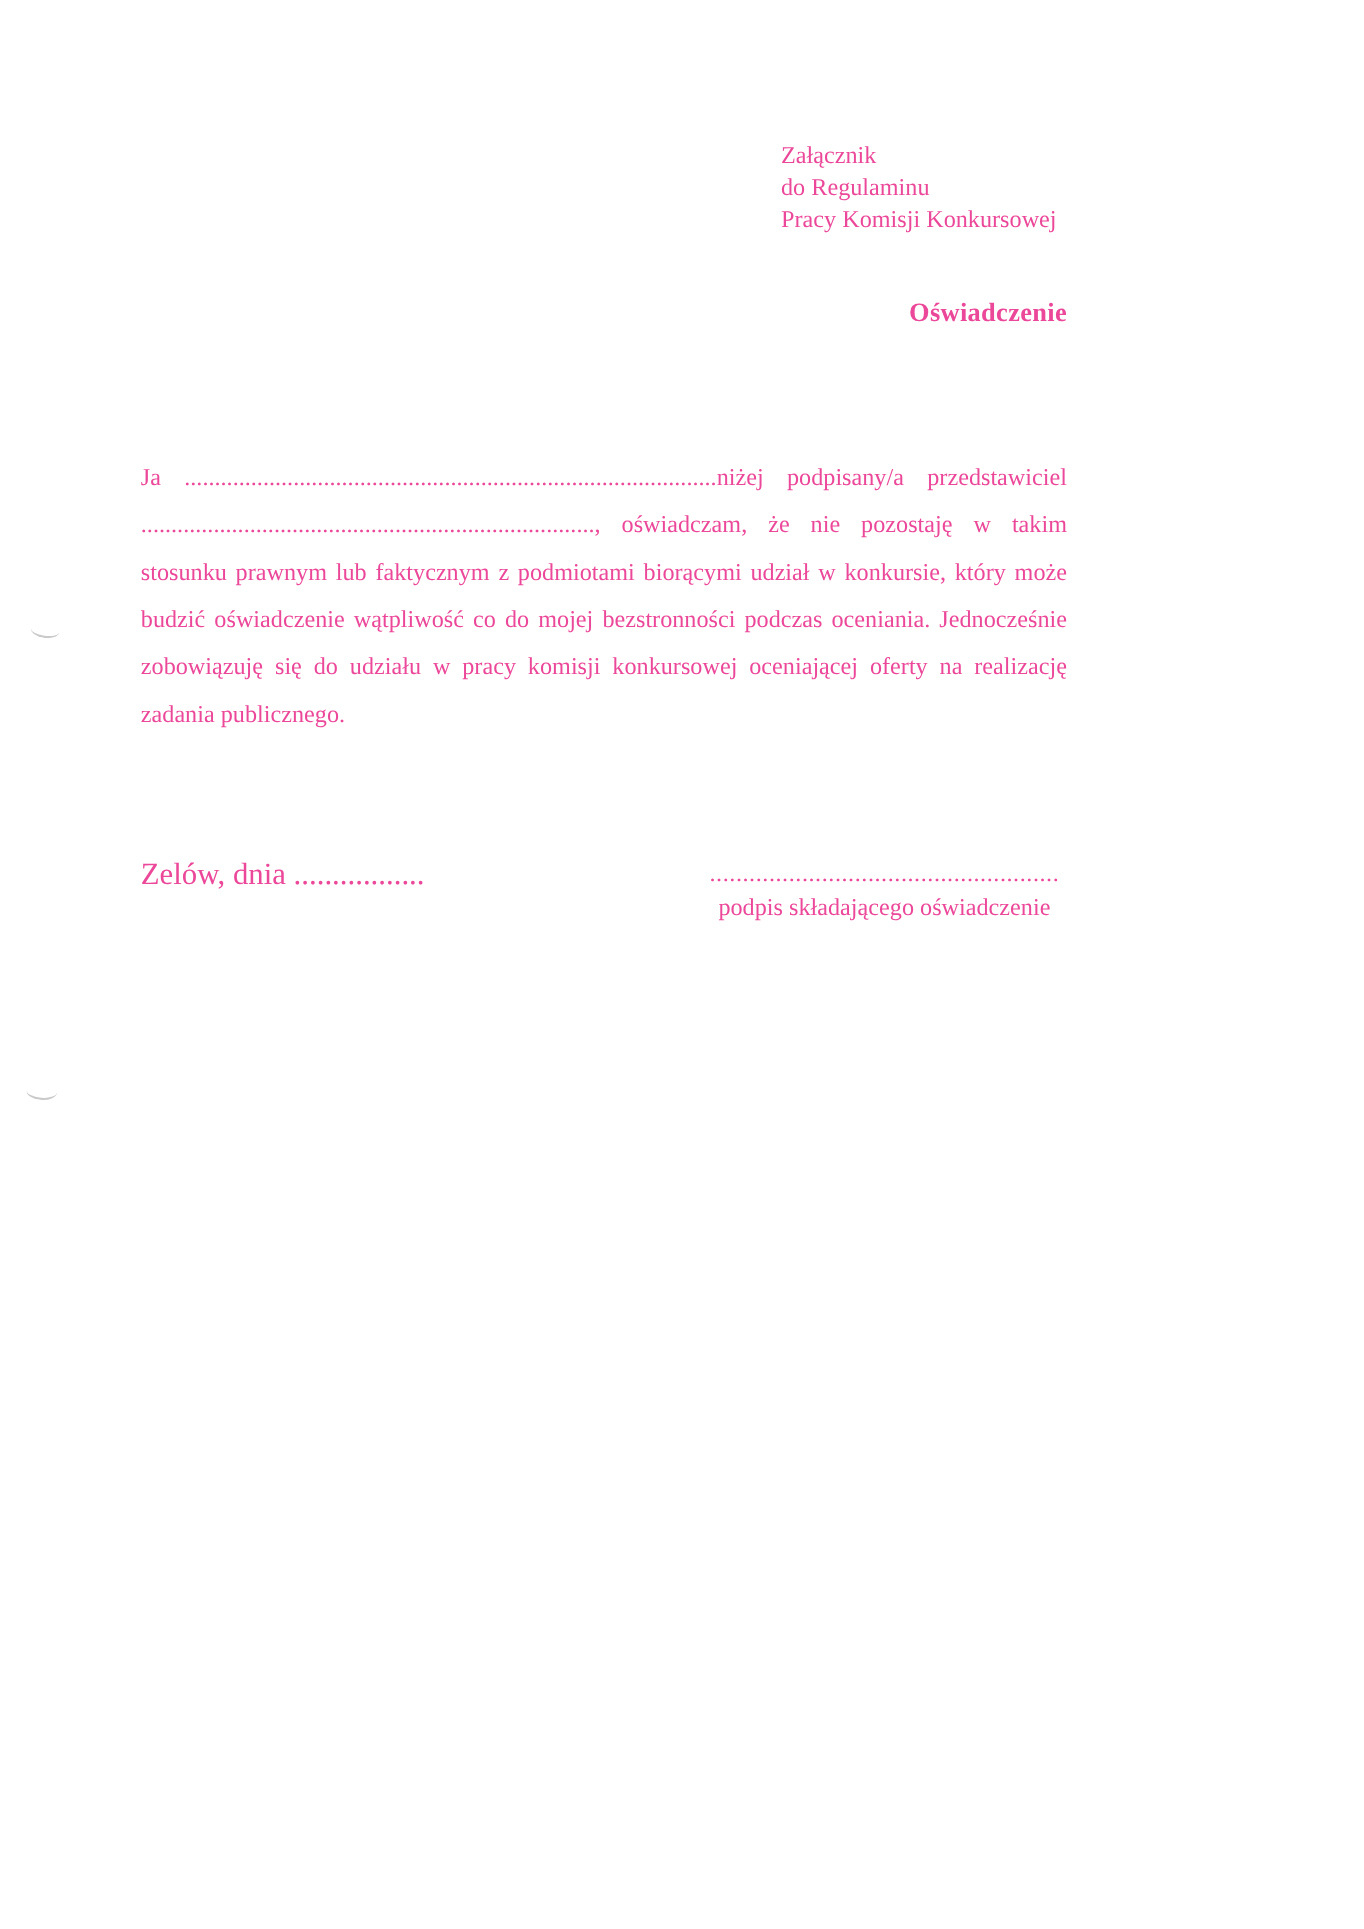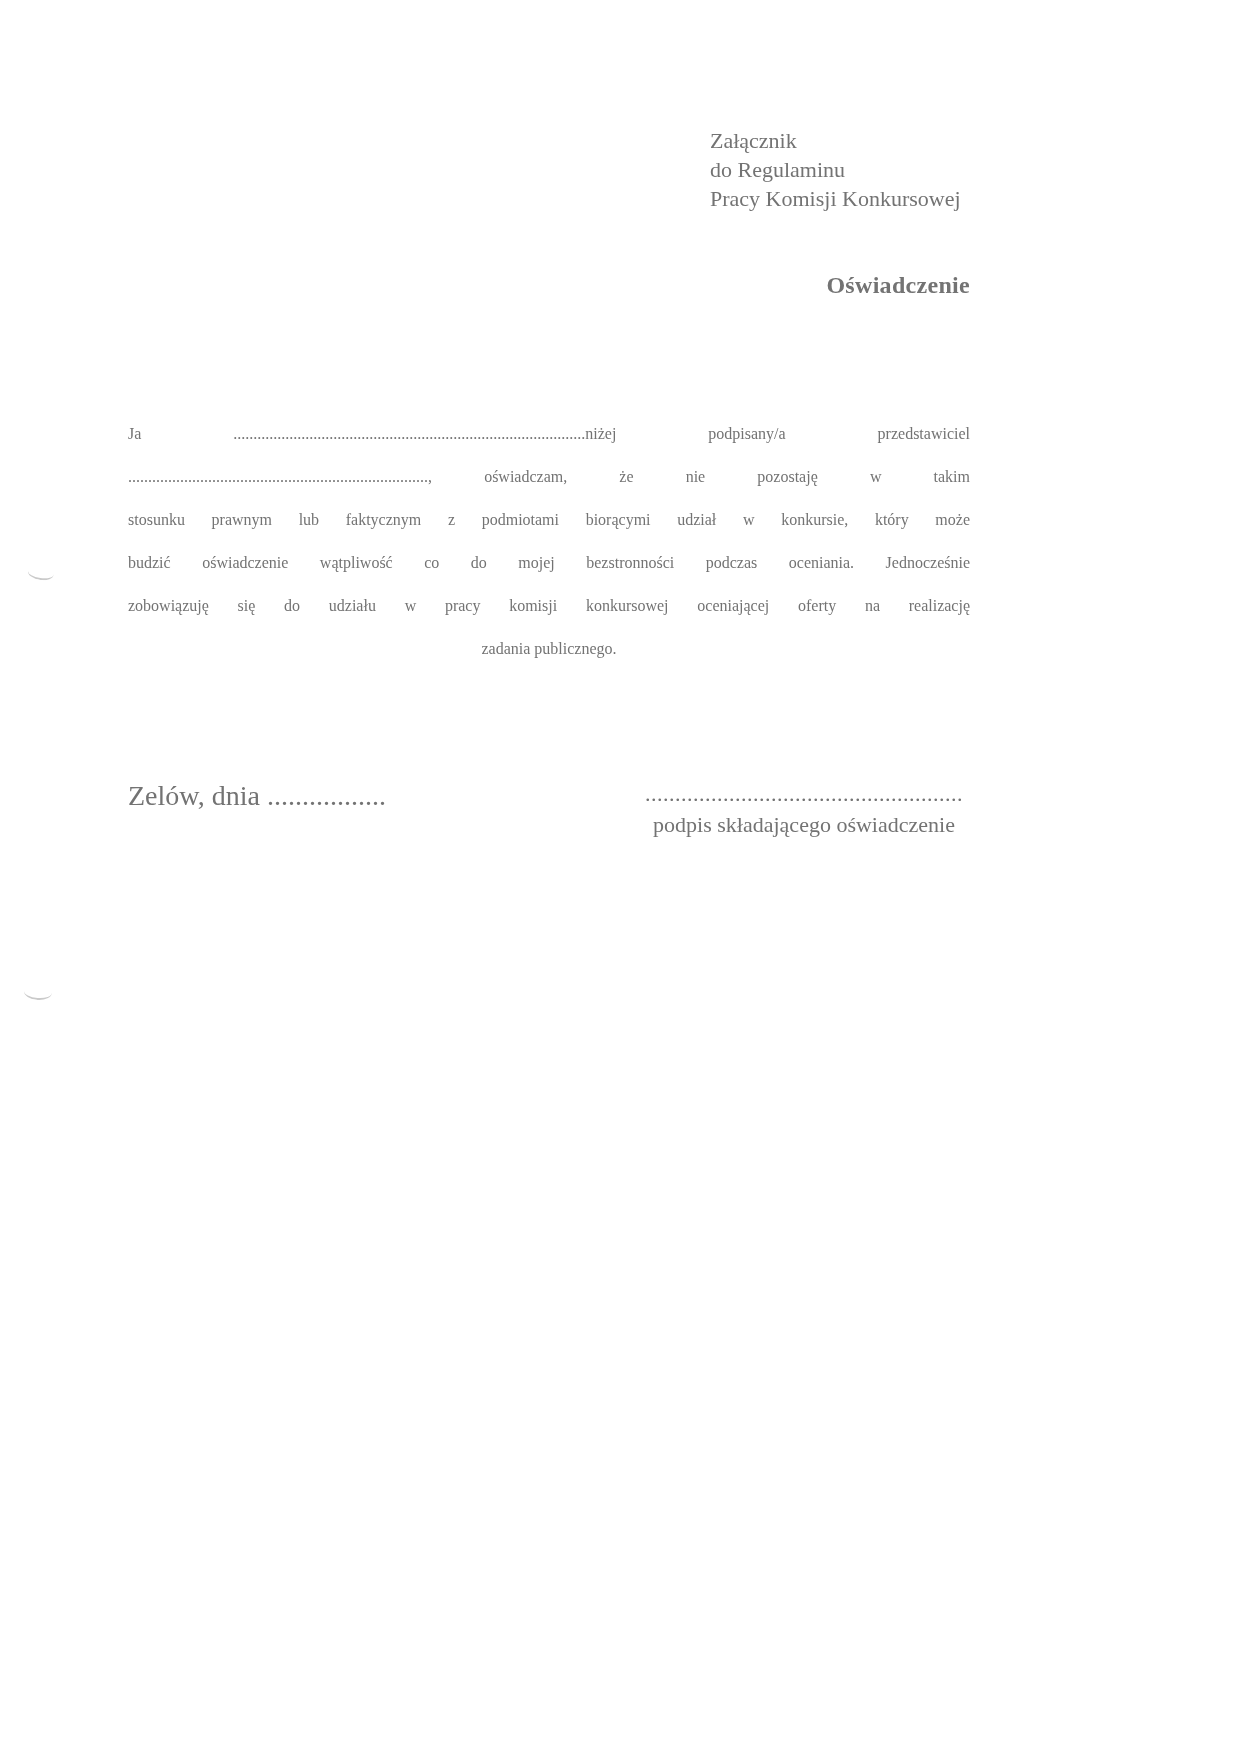--- a/index.html
+++ b/index.html
@@ -6,21 +6,21 @@
     margin: 0;
     padding: 0;
     background: #ffffff;
   }
   .page {
     position: relative;
     width: 1240px;
     height: 1754px;
     background: #ffffff;
     font-family: "Liberation Serif", "DejaVu Serif", serif;
-    color: #737373;
+    color: #ec4899;
     overflow: hidden;
   }
   .attachment {
     position: absolute;
     left: 710px;
     top: 126px;
     font-size: 22px;
     line-height: 29px;
     white-space: nowrap;
   }
@@ -33,27 +33,26 @@
     text-align: right;
     font-size: 24px;
     font-weight: bold;
     letter-spacing: 0.3px;
   }
   .body-text {
     position: absolute;
     left: 128px;
     top: 412px;
     width: 842px;
-    font-size: 16px;
+    font-size: 22px;
     line-height: 43px;
   }
   .bline {
     white-space: nowrap;
     overflow: hidden;
-    text-align: center;
   }
   .bline.just {
     white-space: normal;
     text-align: justify;
     text-align-last: justify;
   }
   .date-line {
     position: absolute;
     left: 128px;
     top: 780px;

